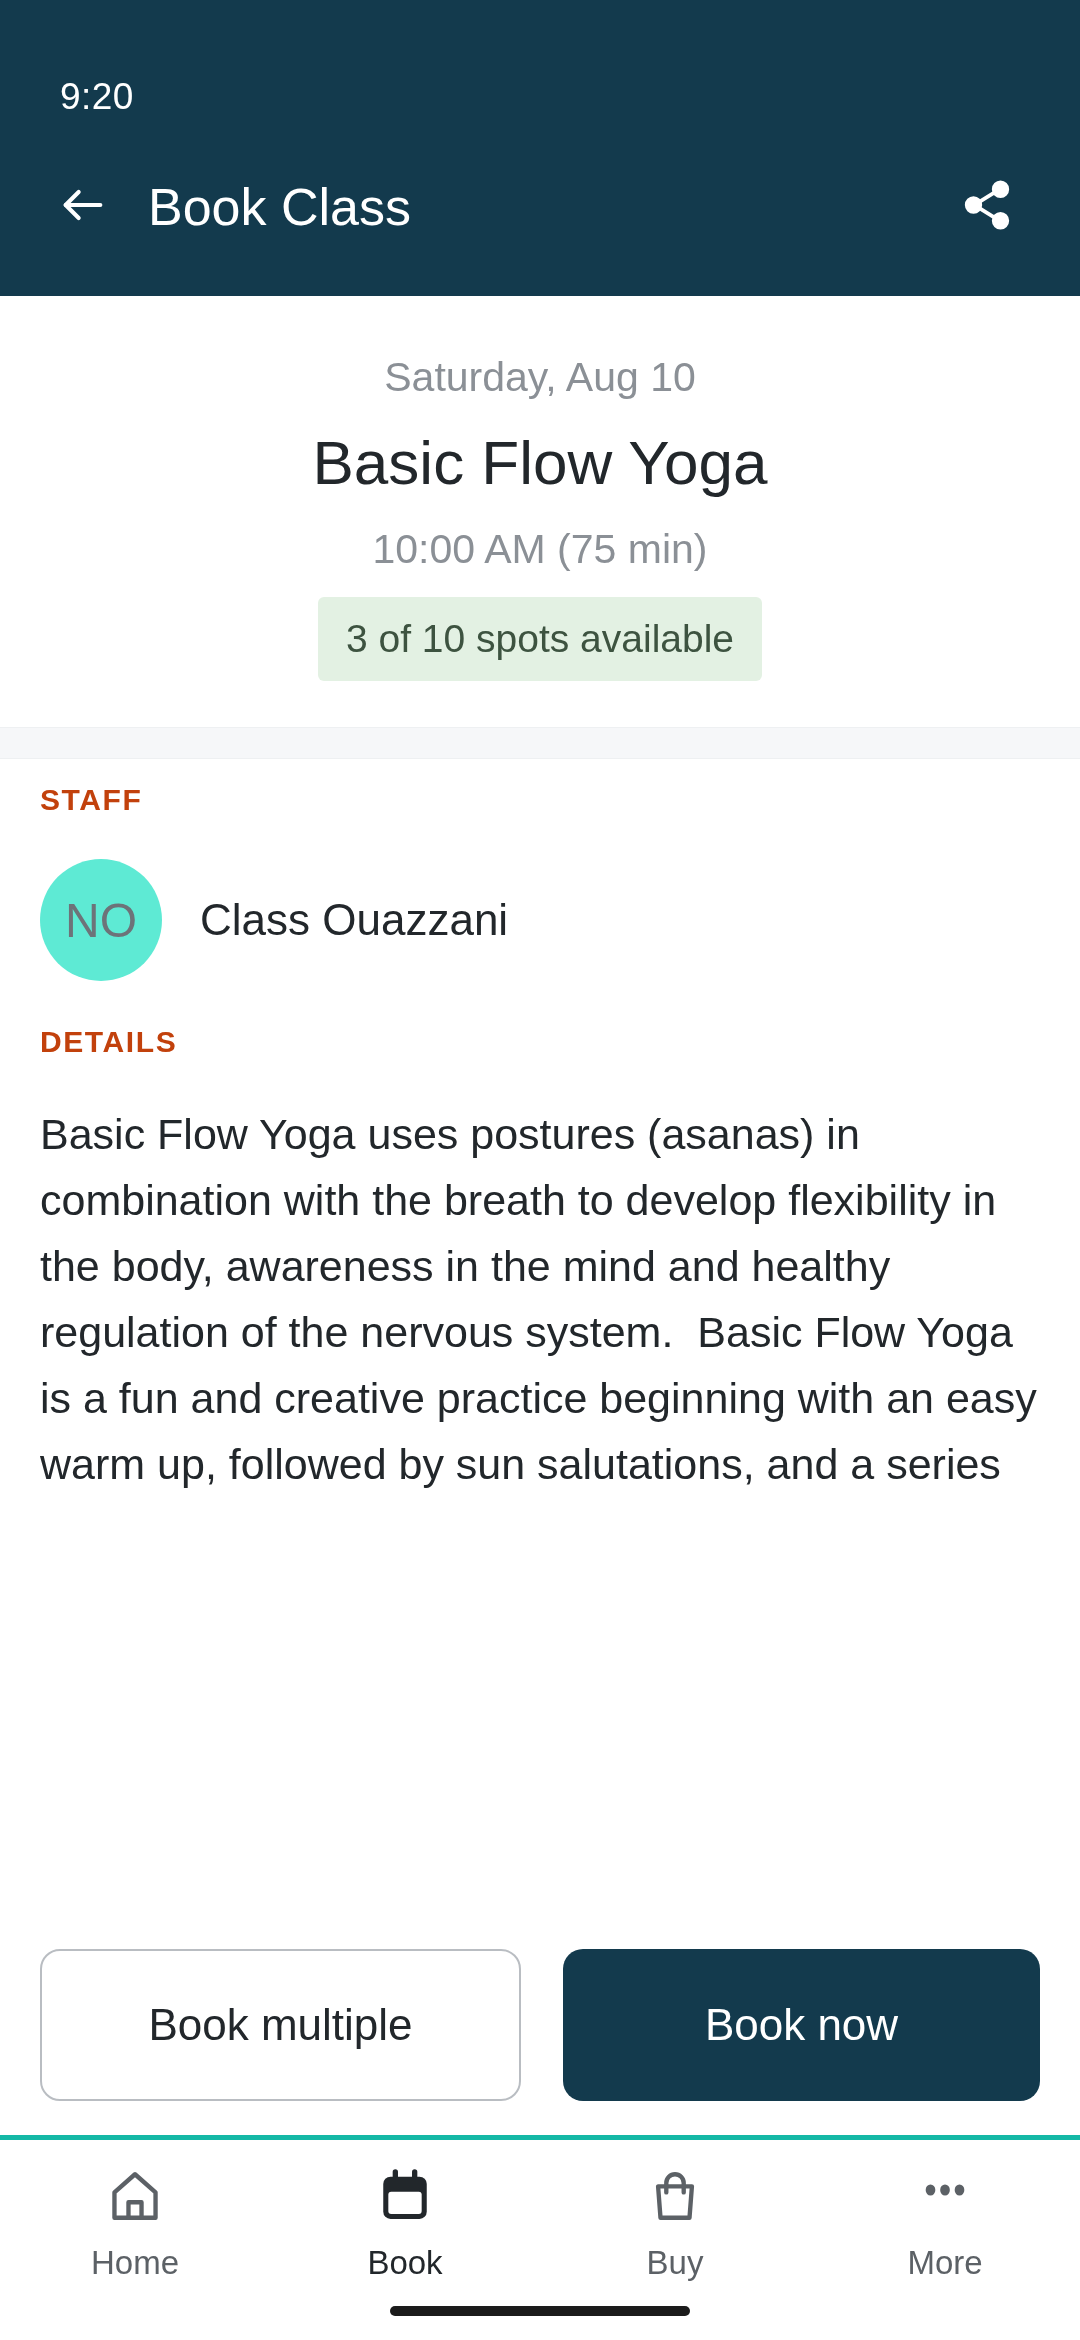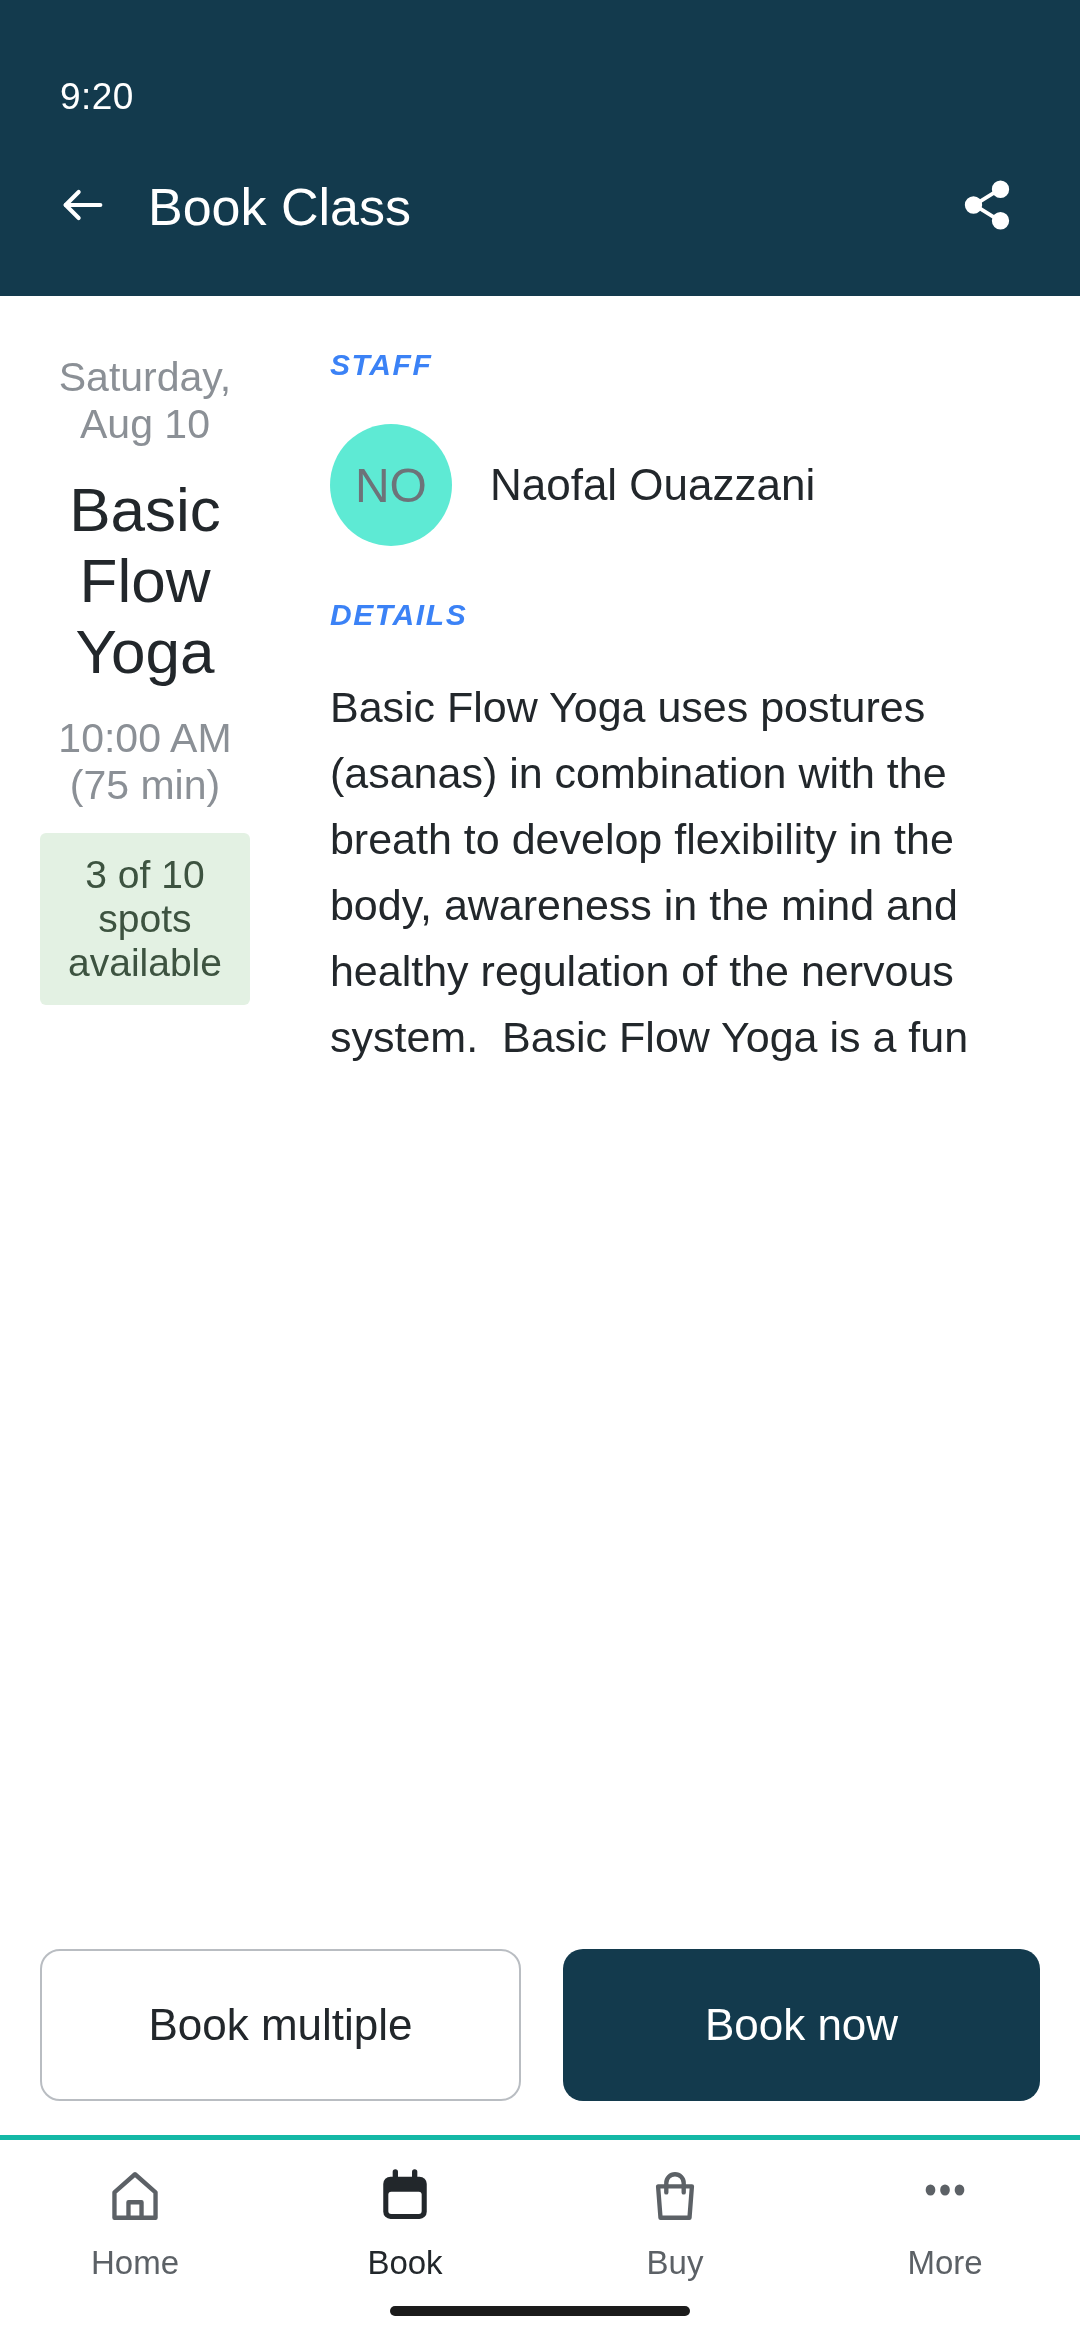--- a/index.html
+++ b/index.html
@@ -67,21 +67,21 @@
     align-items: center;
     justify-content: center;
     flex: 0 0 auto;
   }
 
   
   .content {
     flex: 1 1 auto;
     overflow: hidden;
     display: flex;
-    flex-direction: row;
+    flex-direction: column;
     background: #ffffff;
   }
 
   .class-head {
     padding: 58px 40px 46px;
     text-align: center;
     background: #ffffff;
   }
   .class-date {
     font-size: 41px;
@@ -114,25 +114,24 @@
     border-bottom: 1px solid #eef0f2;
     flex: 0 0 auto;
   }
 
   .section {
     padding: 0 40px;
   }
   .section-label {
     font-size: 30px;
     letter-spacing: 1.6px;
-    color: #3b82f6;
+    color: #c2410c;
     font-weight: bold;
-    margin-top: 52px;
+    margin-top: 24px;
     margin-bottom: 42px;
-    font-style: italic;
   }
 
   .staff-row {
     display: flex;
     align-items: center;
     margin-bottom: 44px;
   }
   .avatar {
     width: 122px;
     height: 122px;
@@ -275,21 +274,21 @@
       <div class="class-time">10:00 AM (75 min)</div>
       <div class="spots-badge">3 of 10 spots available</div>
     </div>
 
     <div class="section-gap"></div>
 
     <div class="section">
       <div class="section-label">STAFF</div>
       <div class="staff-row">
         <div class="avatar">NO</div>
-        <div class="staff-name">Naofal Ouazzani</div>
+        <div class="staff-name">Class Ouazzani</div>
       </div>
       <div class="section-label">DETAILS</div>
       <div class="details-clip">
         <div class="details-text">Basic Flow Yoga uses postures (asanas) in combination with the breath to develop flexibility in the body, awareness in the mind and healthy regulation of the nervous system.  Basic Flow Yoga is a fun and creative practice beginning with an easy warm up, followed by sun salutations, and a series of postures including balances, twists, forward bends and inversions, designed to work the</div>
       </div>
     </div>
 
   </div>
 
   <div class="actions">

